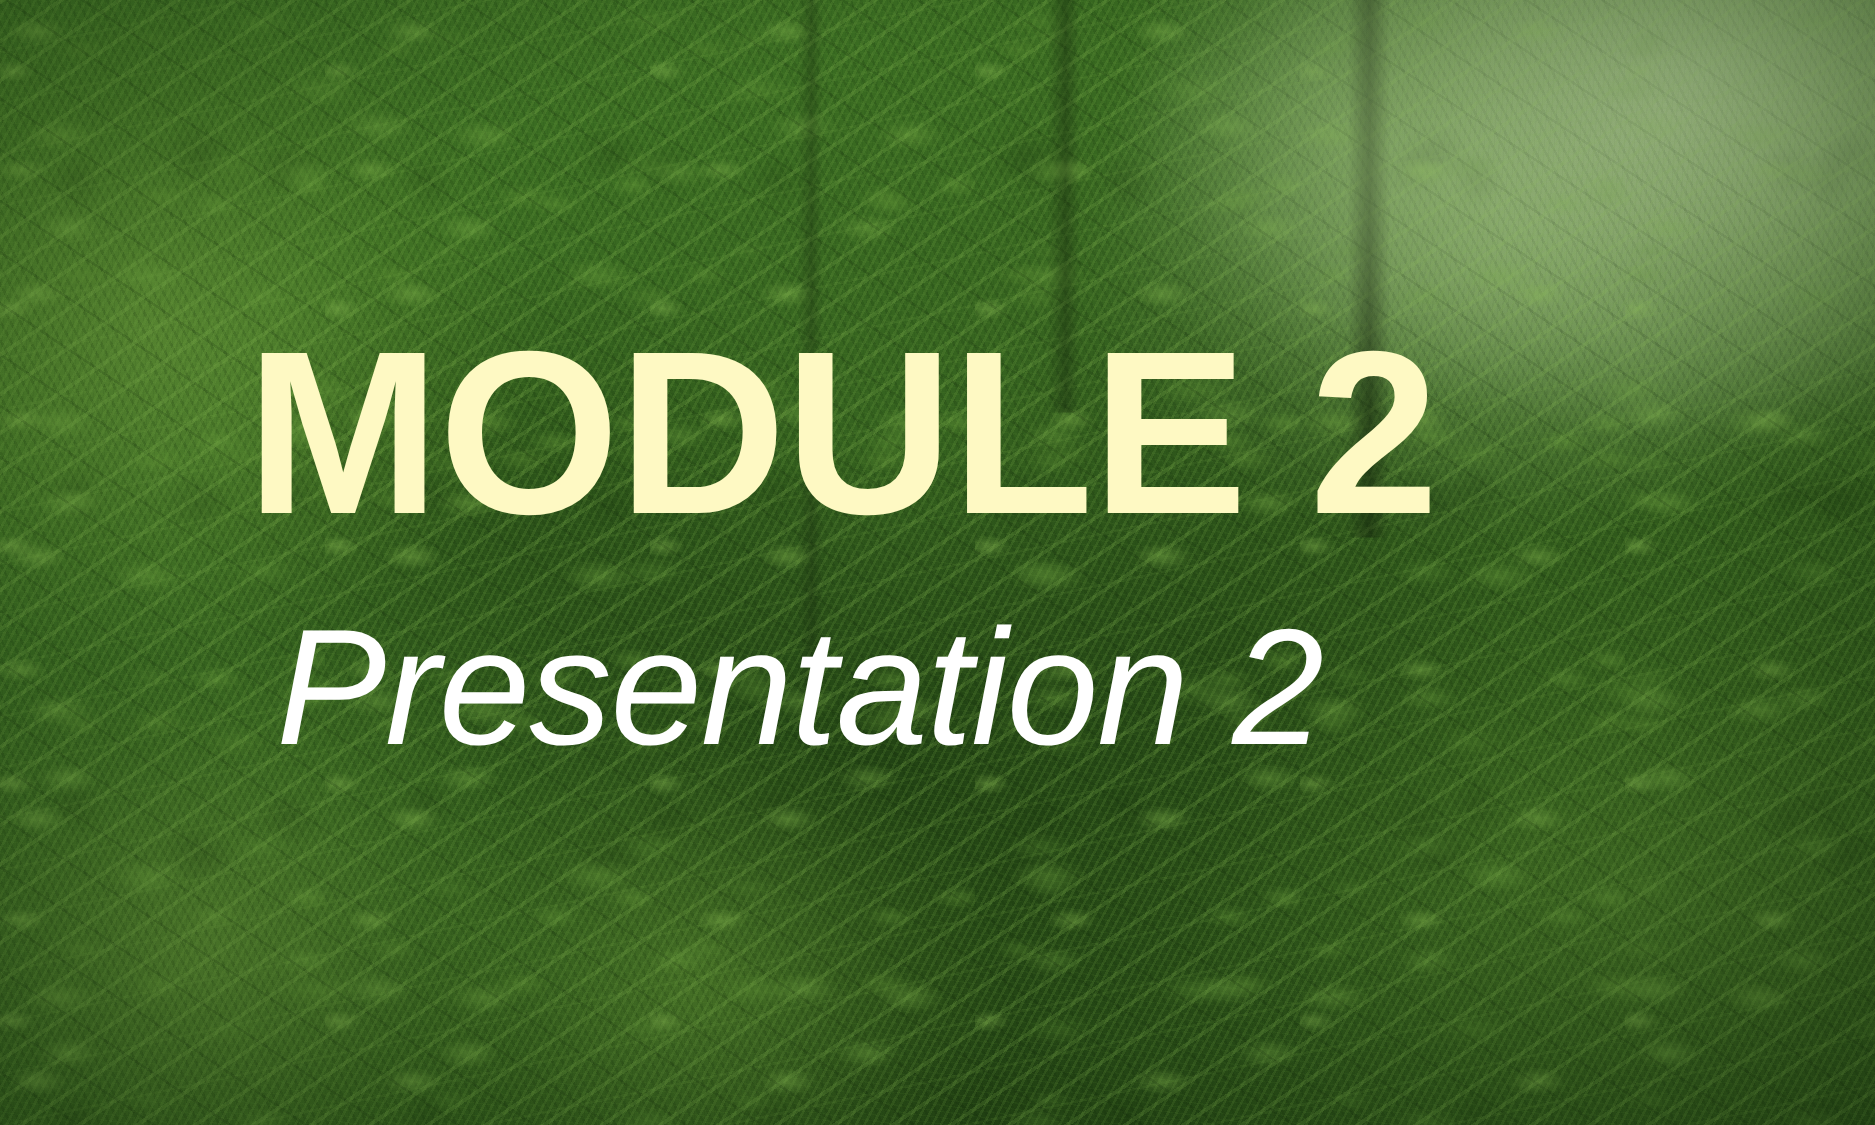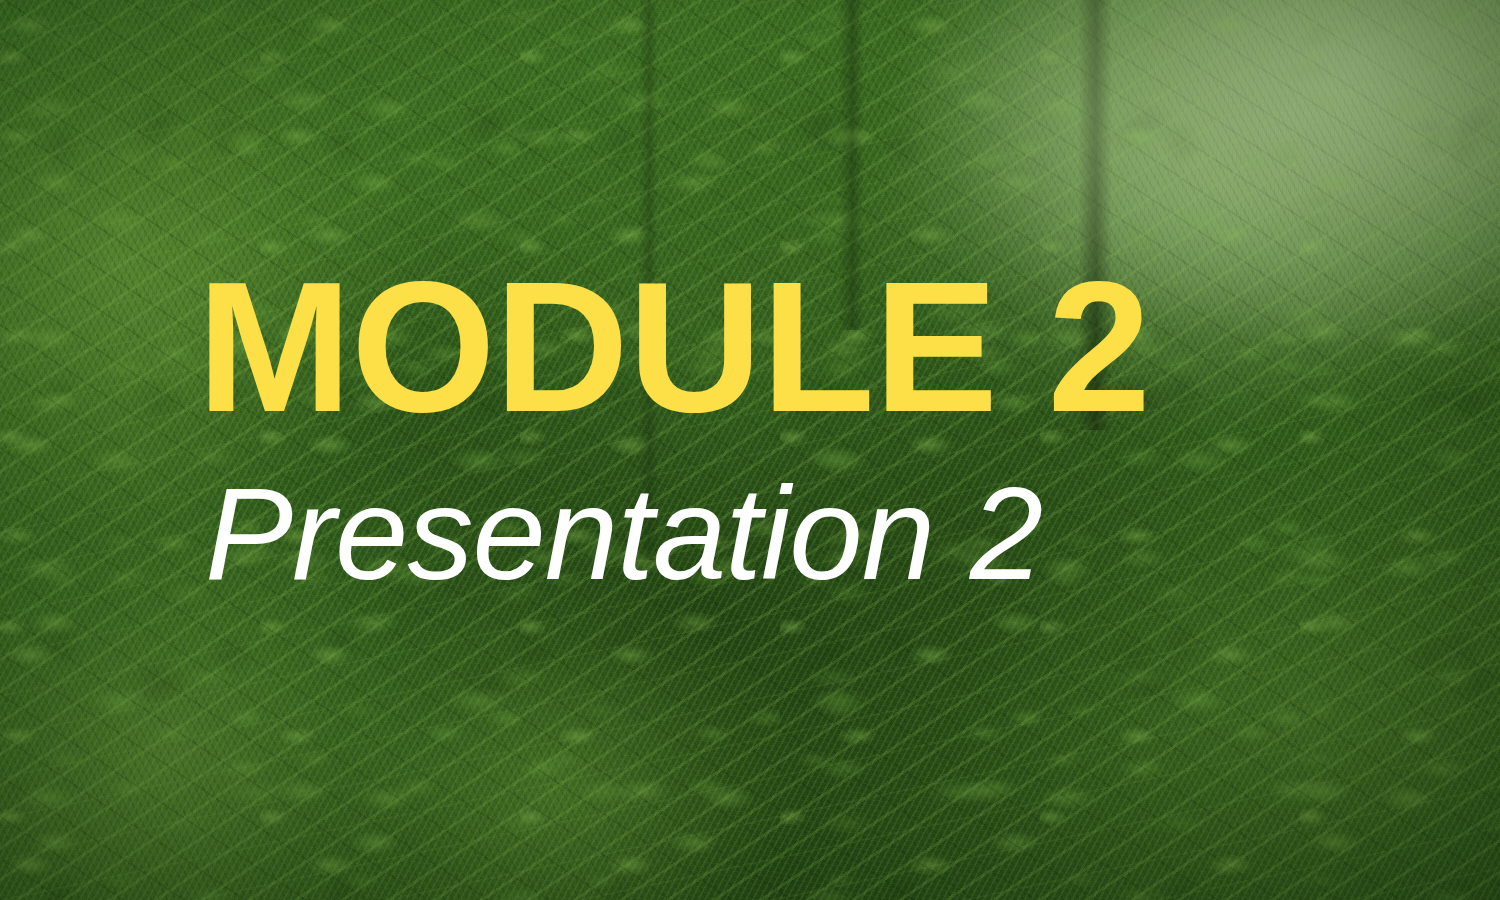--- a/index.html
+++ b/index.html
@@ -130,34 +130,34 @@
     top: 0;
     width: 1100px;
     height: 900px;
   }
 
   .title {
     position: absolute;
     left: 0;
     top: 254px;
     margin: 0;
-    color: #fde047;
+    color: #fef9c3;
     font-family: "Liberation Sans", sans-serif;
     font-weight: bold;
     font-size: 186px;
     line-height: 186px;
     letter-spacing: -1px;
     white-space: nowrap;
   }
 
   .subtitle {
     position: absolute;
     left: 8px;
     top: 468px;
-    margin: 0;
+    margin: 16px;
     color: #ffffff;
     font-family: "Liberation Sans", sans-serif;
     font-weight: normal;
     font-size: 132px;
     line-height: 132px;
     font-style: italic;
     letter-spacing: -1px;
     white-space: nowrap;
   }
 </style>

